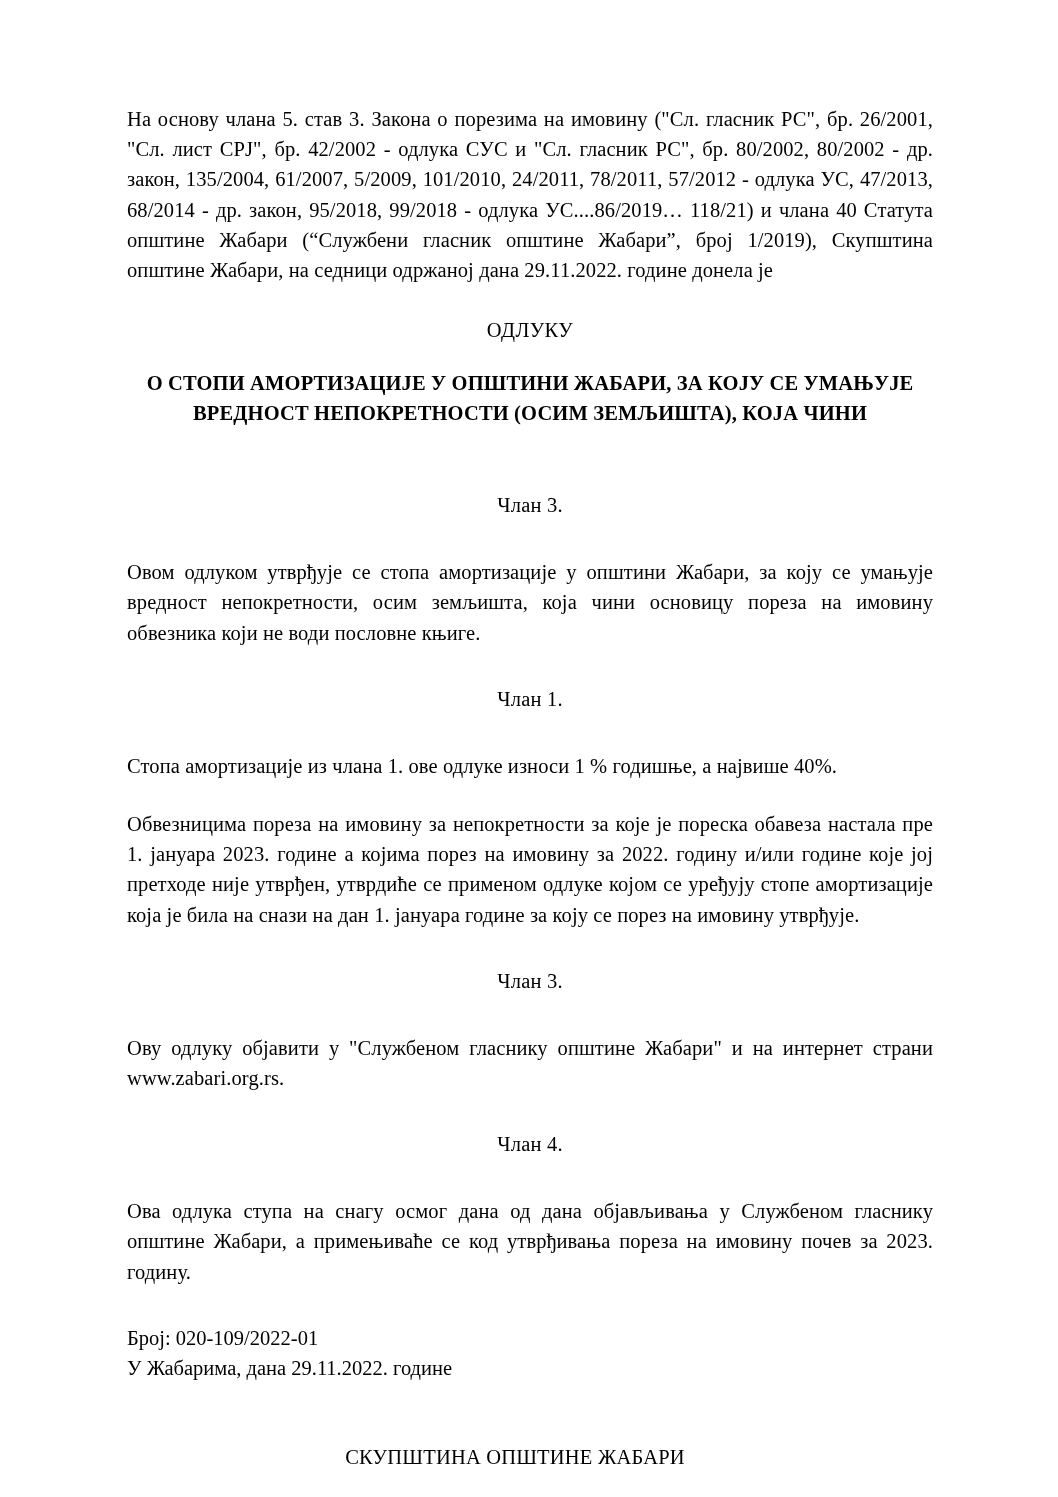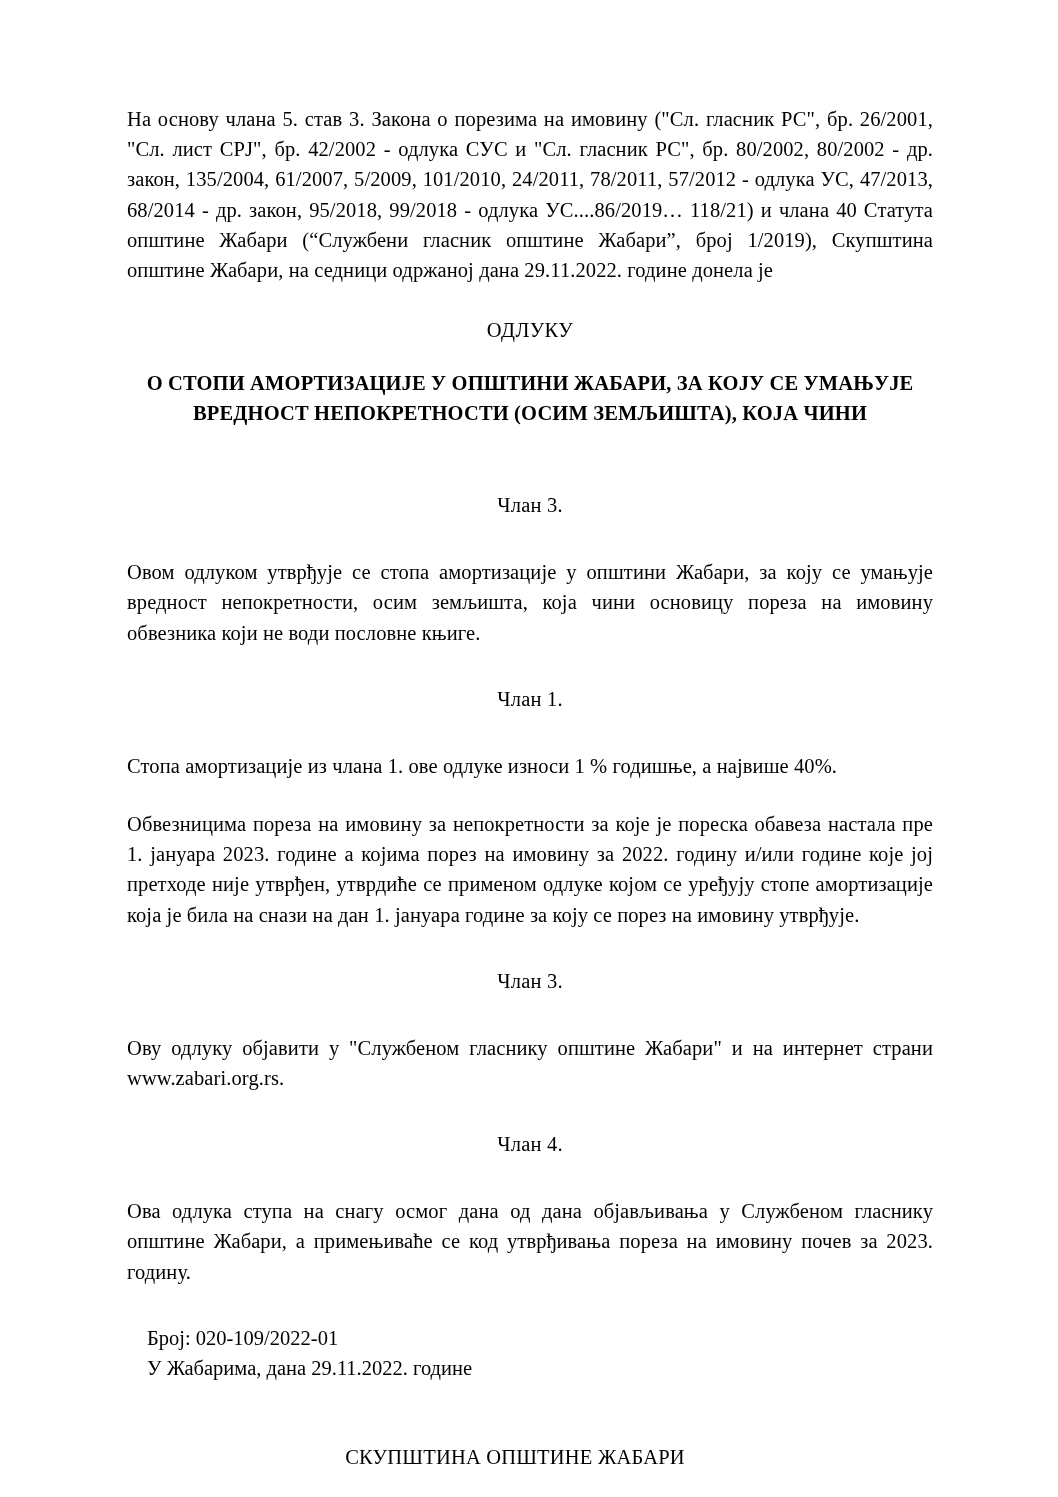--- a/index.html
+++ b/index.html
@@ -82,21 +82,20 @@
   .sp-after-arthead { margin-top: 37px; font-family: Liberation Serif, serif; }
   .sp-para-gap { margin-top: 28px; }
   .sp-art-gap { margin-top: 36px; }
 
   
   .doc-meta {
     font-size: 20.5px;
     line-height: 30.5px;
     text-align: left;
     margin-top: 36px;
-    margin-left: 20px;
   }
   .doc-meta .mline { display: block; }
 
   .assembly-line {
     text-align: center;
     font-size: 20.5px;
     line-height: 30px;
     margin-top: 58px;
     letter-spacing: 0.2px;
     padding-right: 30px;

